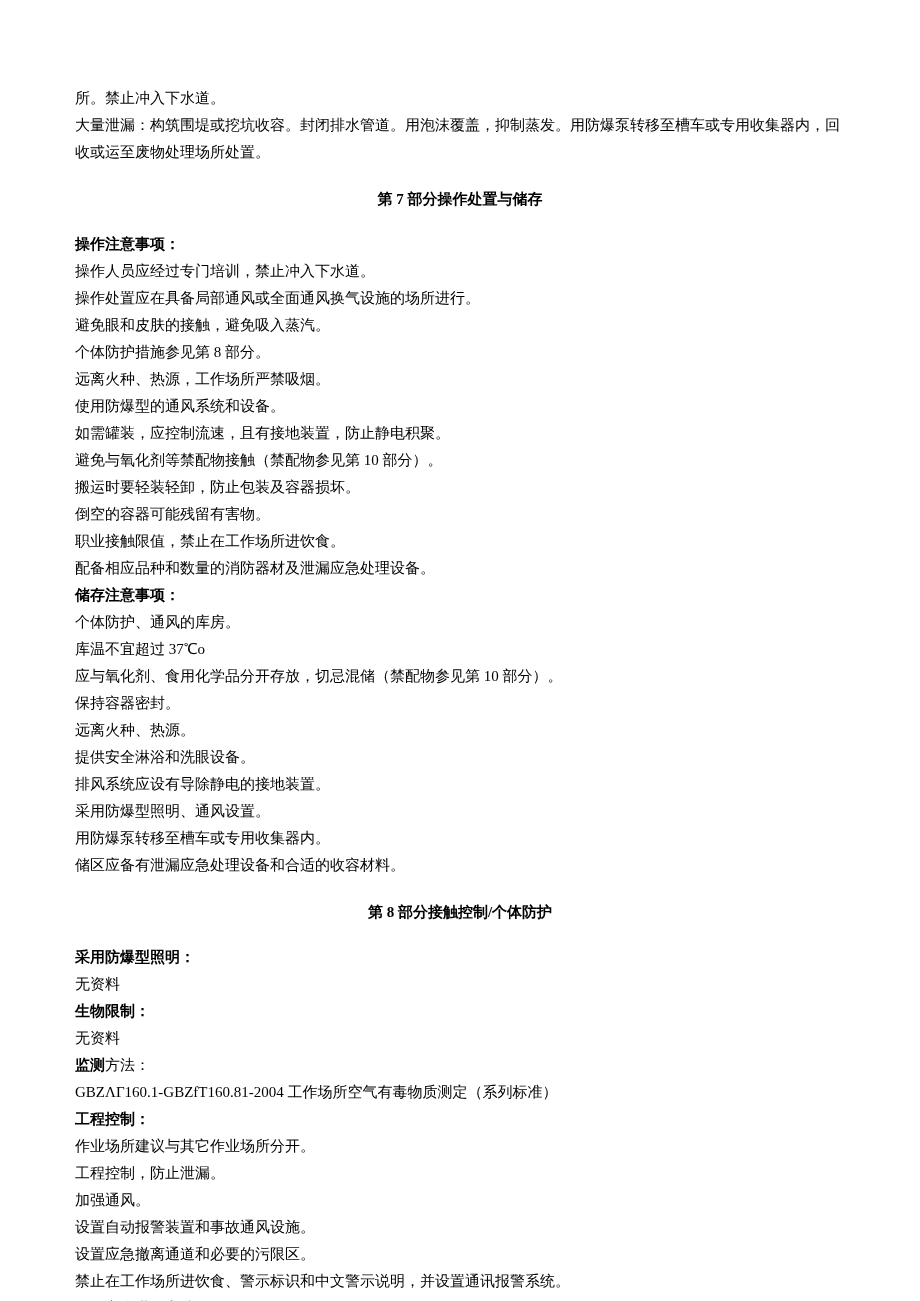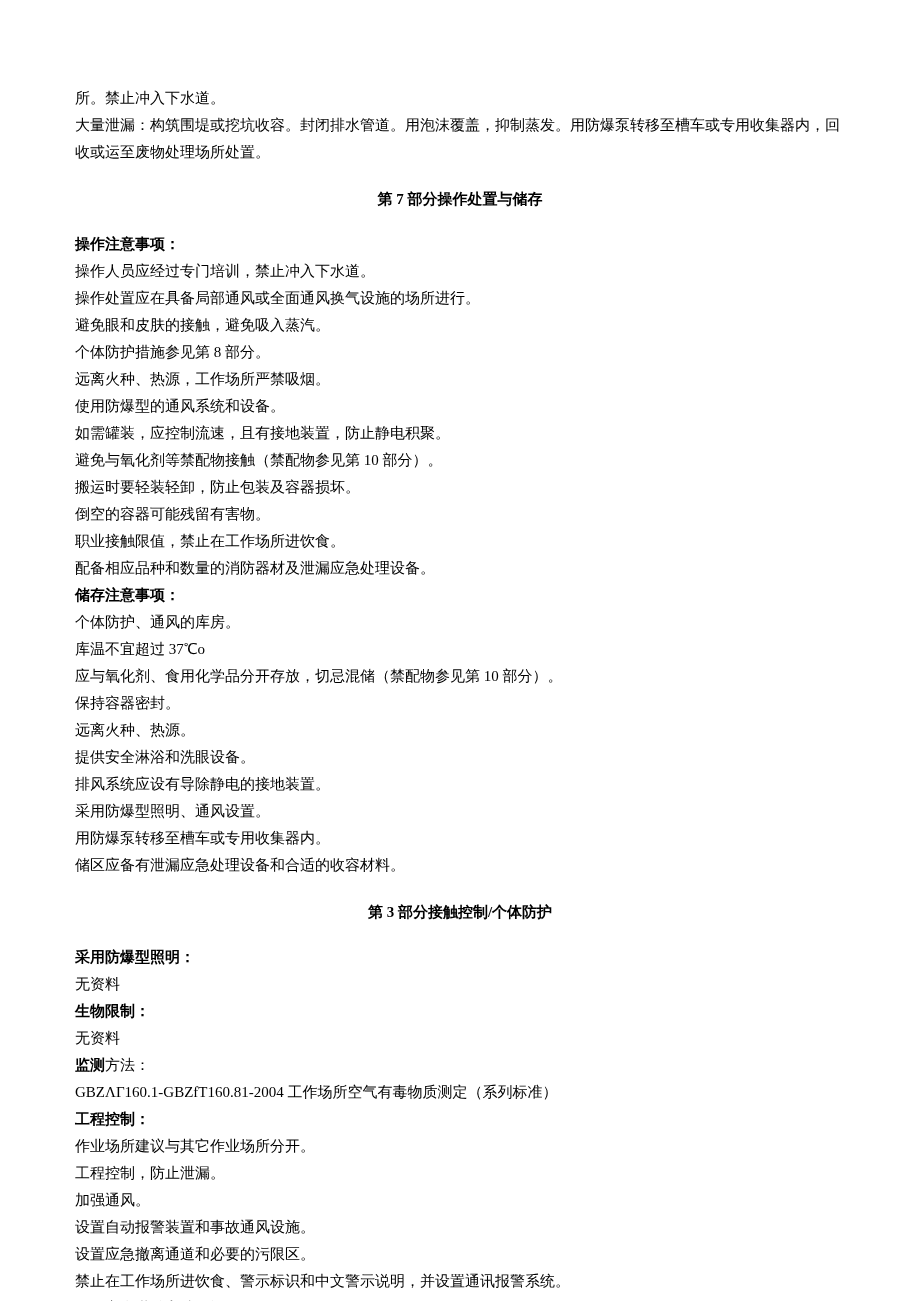--- a/index.html
+++ b/index.html
@@ -53,21 +53,21 @@
 <p class="para">库温不宜超过 37℃o</p>
 <p class="para">应与氧化剂、食用化学品分开存放，切忌混储（禁配物参见第 10 部分）。</p>
 <p class="para">保持容器密封。</p>
 <p class="para">远离火种、热源。</p>
 <p class="para">提供安全淋浴和洗眼设备。</p>
 <p class="para">排风系统应设有导除静电的接地装置。</p>
 <p class="para">采用防爆型照明、通风设置。</p>
 <p class="para">用防爆泵转移至槽车或专用收集器内。</p>
 <p class="para">储区应备有泄漏应急处理设备和合适的收容材料。</p>
 
-<p class="section-heading">第 3 部分接触控制/个体防护</p>
+<p class="section-heading">第 8 部分接触控制/个体防护</p>
 
 <p class="para bold-label">采用防爆型照明：</p>
 <p class="para">无资料</p>
 
 <p class="para bold-label">生物限制：</p>
 <p class="para">无资料</p>
 
 <p class="para"><span class="bold-label">监测</span><span>方法：</span></p>
 <p class="para">GBZΛΓ160.1-GBZfT160.81-2004 工作场所空气有毒物质测定（系列标准）</p>
 

